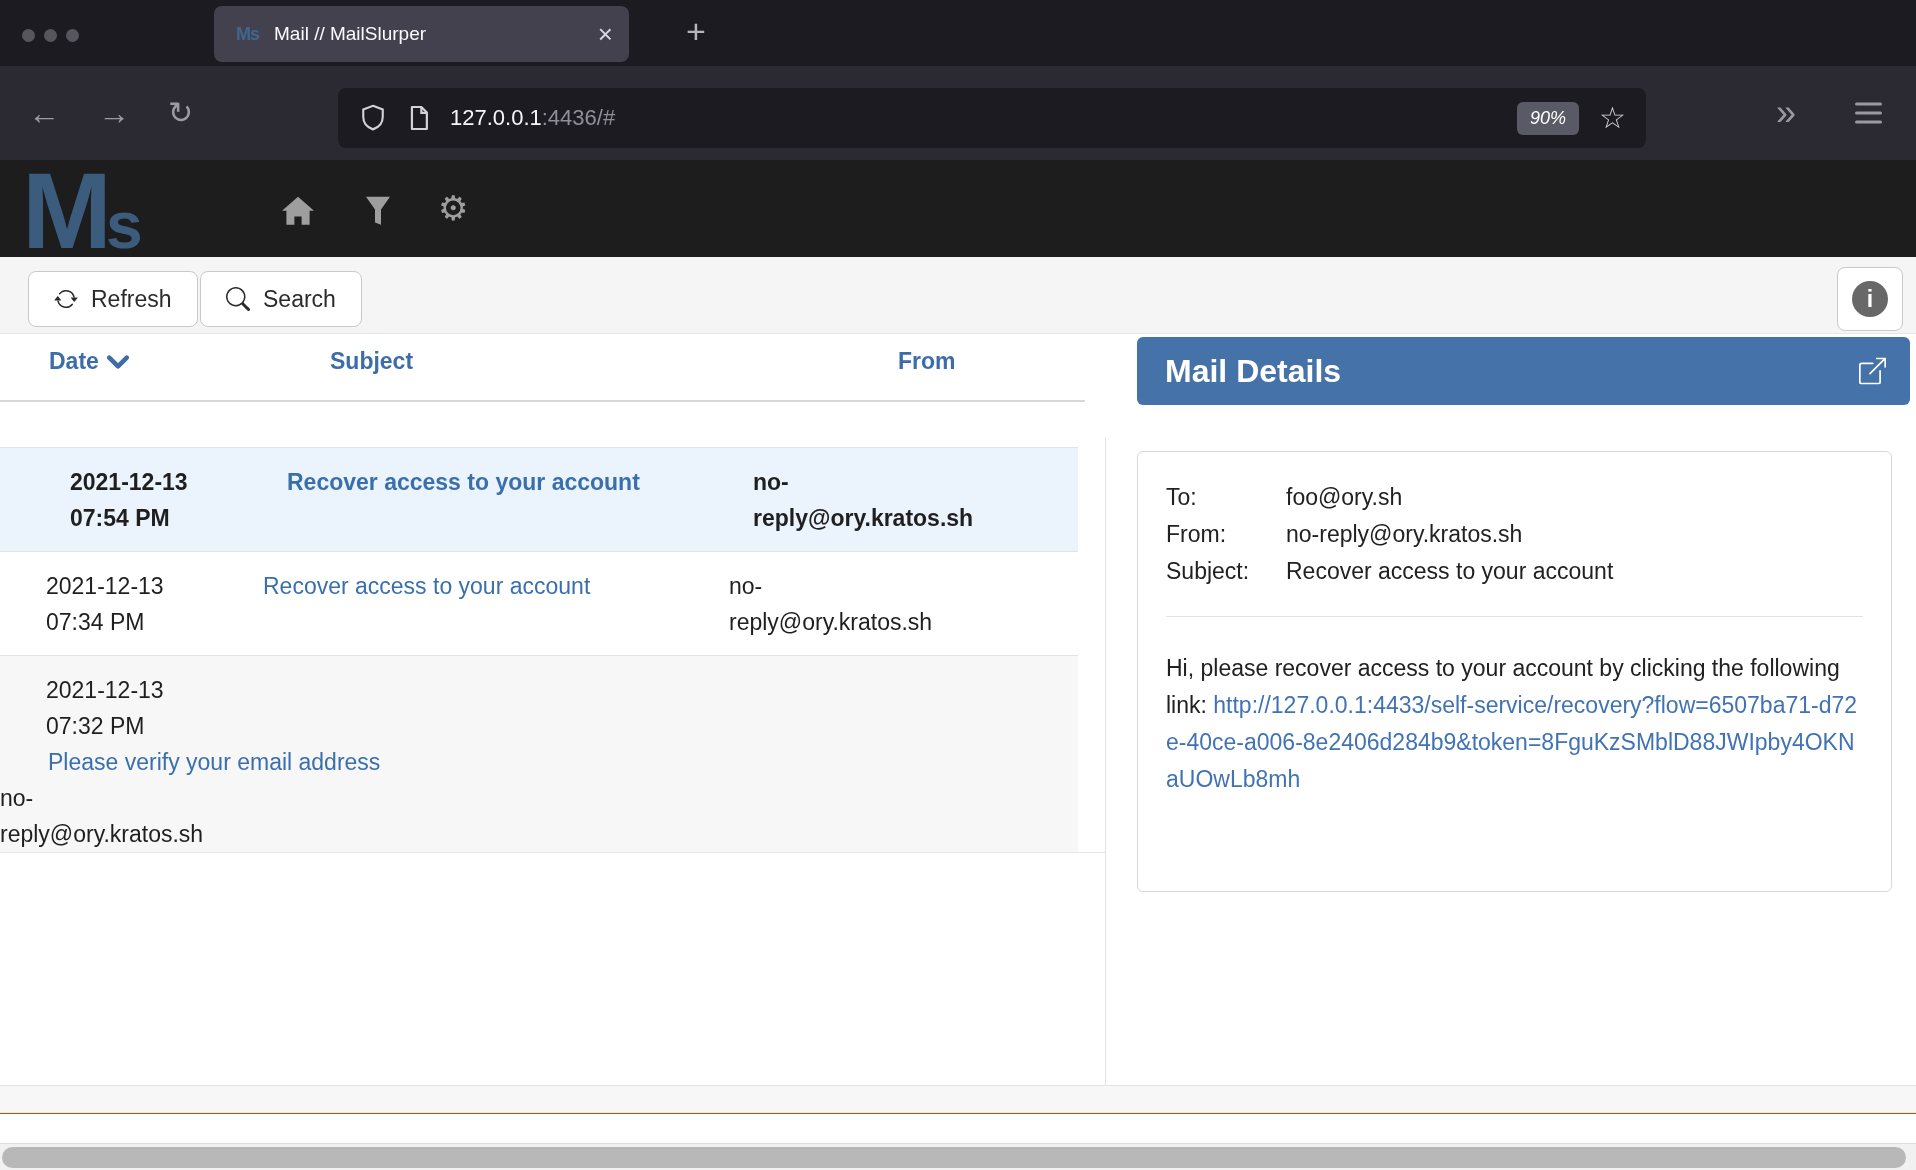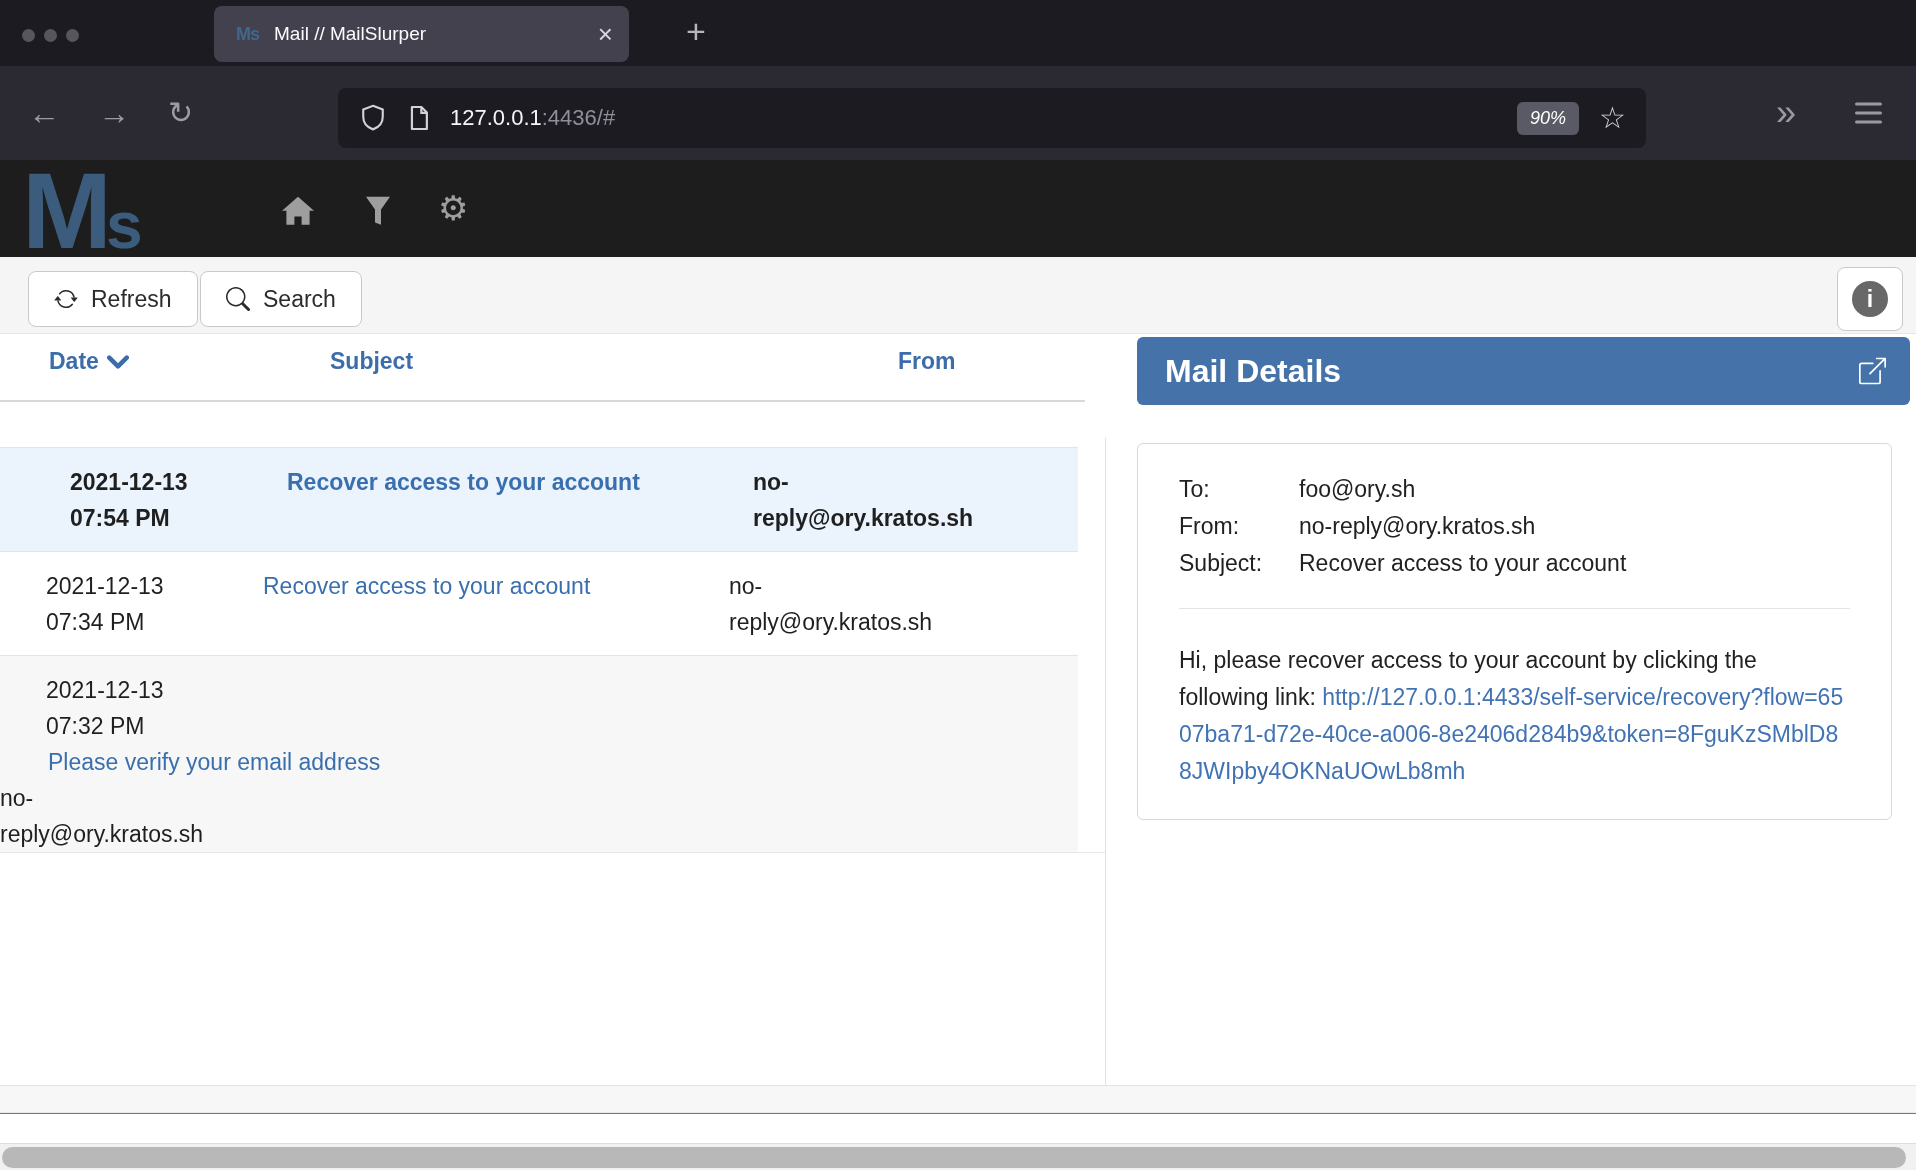--- a/index.html
+++ b/index.html
@@ -1,18 +1,18 @@
 <!DOCTYPE html>
 <html><head>
 <meta charset="utf-8">
 <style>
   * { margin:0; padding:0; box-sizing:border-box; }
   html,body { width:1916px; height:1170px; overflow:hidden; }
   body { font-family:"Liberation Sans","DejaVu Sans",sans-serif; background:#fff; }
-  .screen { position:relative; width:1916px; height:1170px; background:#ef4444; }
+  .screen { position:relative; width:1916px; height:1170px; background:#a16207; }
 
   
   .tabstrip { position:absolute; left:0; top:0; width:1916px; height:66px; background:#1c1b22; }
   .dots { position:absolute; left:22px; top:29px; display:flex; gap:9px; }
   .dot { width:13px; height:13px; border-radius:50%; background:#57565e; }
   .tab { position:absolute; left:214px; top:6px; width:415px; height:56px; background:#42414d; border-radius:8px; display:flex; align-items:center; padding-left:22px; }
   .favicon { font-weight:bold; font-size:18px; color:#3f678f; letter-spacing:-1px; }
   .tab-title { margin-left:15px; font-size:19px; color:#fbfbfe; }
   .tab-close { position:absolute; right:16px; top:50%; transform:translateY(-50%); font-size:26px; color:#d7d7dd; line-height:1; }
   .newtab { position:absolute; left:686px; top:12px; font-size:34px; color:#b6b5bf; font-weight:300; }
@@ -61,21 +61,21 @@
   .mrow.selected { background:#ebf3fc; font-weight:bold;padding-left:24px; }
   .mrow.striped { background:#f7f7f7;flex-direction:column; }
   .c-date { width:215px; padding-left:46px; color:#1f1f1f; }
   .c-subj { width:514px; padding-left:48px; color:#3a6fae; cursor:pointer; }
   .c-from { width:230px; color:#1f1f1f; overflow-wrap:break-word; }
 
   .detailspanel { position:absolute; left:1105px; top:0; width:811px; height:751px; }
   .dheader { position:absolute; left:32px; top:3px; width:773px; height:68px; background:#4573a9; border-radius:6px; display:flex; align-items:center; padding-left:28px; }
   .dheader .dtitle { font-size:32px; font-weight:bold; color:#fff; }
   .ext-ic { position:absolute; right:24px; top:50%; transform:translateY(-50%); display:flex; }
-  .dcard { position:absolute; left:32px; top:109px; width:755px; height:377px; border:1px solid #d8d8d8; border-radius:6px; background:#fff; padding:27px 41px; font-size:23px; color:#212121; }
+  .dcard { position:absolute; left:32px; top:117px; width:755px; height:441px; border:1px solid #d8d8d8; border-radius:6px; background:#fff; padding:27px 28px; font-size:23px; color:#212121; }
   .drow { display:flex; line-height:37px; }
   .dlabel { width:120px; }
   .dsep { border-top:1px solid #e3e3e3; margin-top:26px; }
   .dbody { margin-top:33px; line-height:37px; }
   .dlink { color:#4173b4; word-break:break-all; cursor:pointer; }
 
   
   .strip1 { position:absolute; left:0; top:1085px; width:1916px; height:28px; background:#f7f7f7; border-top:1px solid #e2e2e2; border-bottom:1px solid #e8e8e8; }
   .strip2 { position:absolute; left:0; top:1114px; width:1916px; height:29px; background:#fff; }
   .hscroll { position:absolute; left:0; top:1143px; width:1916px; height:27px; background:#f1f1f1; border-top:1px solid #ddd; }

